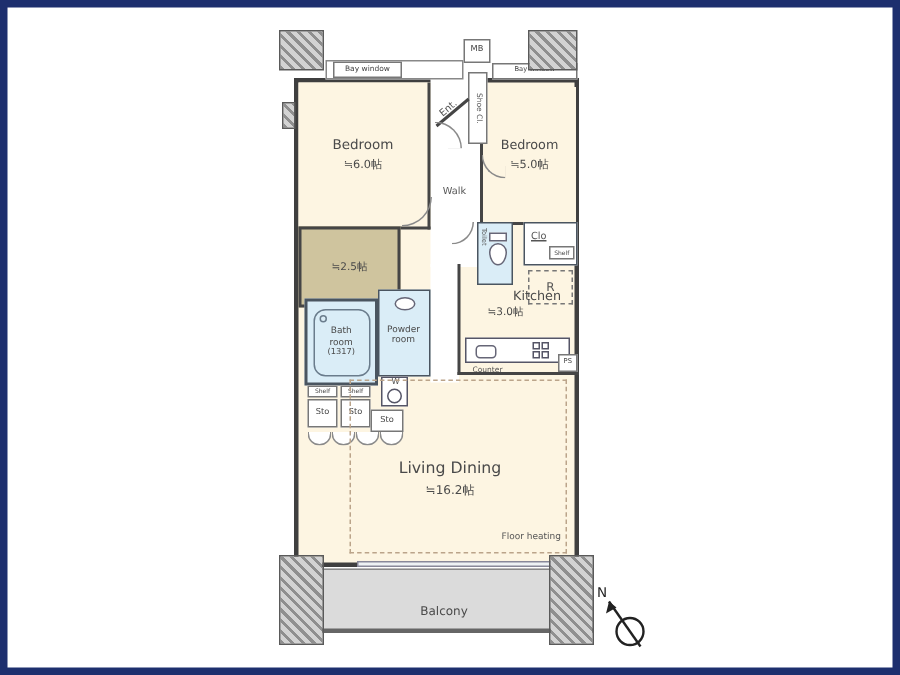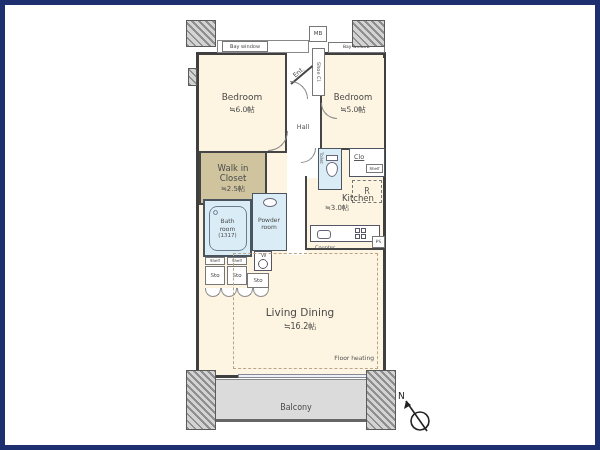--- a/index.html
+++ b/index.html
@@ -40,24 +40,23 @@
   <div class="abs tinybox" style="left:217px;top:36px;width:46px;height:11px;font-size:5px;">Bay window</div>
   <div class="abs tinybox" style="left:304px;top:21px;width:18px;height:16px;font-size:5.5px;">MB</div>
   <div class="abs tinybox" style="left:323px;top:37px;width:57px;height:11px;font-size:4.5px;">Bay window</div>
   <div class="abs hatch" style="left:181px;top:15px;width:30px;height:27px;"></div>
   <div class="abs hatch" style="left:347px;top:15px;width:33px;height:27px;"></div>
   <div class="abs hatch" style="left:183px;top:63px;width:9px;height:18px;"></div>
 
   <div class="abs tinybox vtext" style="left:307px;top:43px;width:13px;height:48px;font-size:5px;">Shoe Cl.</div>
   <div class="abs wall" style="left:286px;top:78px;width:28px;height:2px;transform:rotate(-40deg);transform-origin:left center;"></div>
   <div class="abs" style="left:287px;top:60px;width:22px;height:10px;font-size:6.5px;color:#555;transform:rotate(-40deg);">Ent.</div>
-  <div class="abs" style="left:284px;top:118px;width:28px;height:9px;font-size:6.5px;color:#555;text-align:center;">Hall</div>
+  <div class="abs" style="left:284px;top:118px;width:28px;height:9px;font-size:6.5px;color:#555;text-align:center;">Walk</div>
 
   <div class="abs lblcol" style="left:194px;top:146px;width:68px;height:54px;background:var(--tan,#cfc49e);border:2px solid var(--wall,#454545);">
-    <span style="font-size:8.5px;width:52px;">Walk in Closet</span>
     <span style="font-size:7px;margin-top:1px;">≒2.5帖</span>
   </div>
 
   <div class="abs" style="left:313px;top:143px;width:24px;height:42px;background:var(--wet,#daedf7);border:1.5px solid #4a5560;">
     <span class="vtext" style="position:absolute;left:0;top:3px;font-size:4.5px;">Toilet</span>
     <div class="abs" style="left:7px;top:6px;width:12px;height:6px;background:#fff;border:1px solid #667;"></div>
     <div class="abs" style="left:7px;top:13px;width:12px;height:15px;background:#fff;border:1px solid #667;border-radius:50% 50% 50% 50% / 40% 40% 60% 60%;"></div>
   </div>
 
   <div class="abs" style="left:344px;top:143px;width:36px;height:29px;background:#fff;border:1.5px solid #4a5560;">

